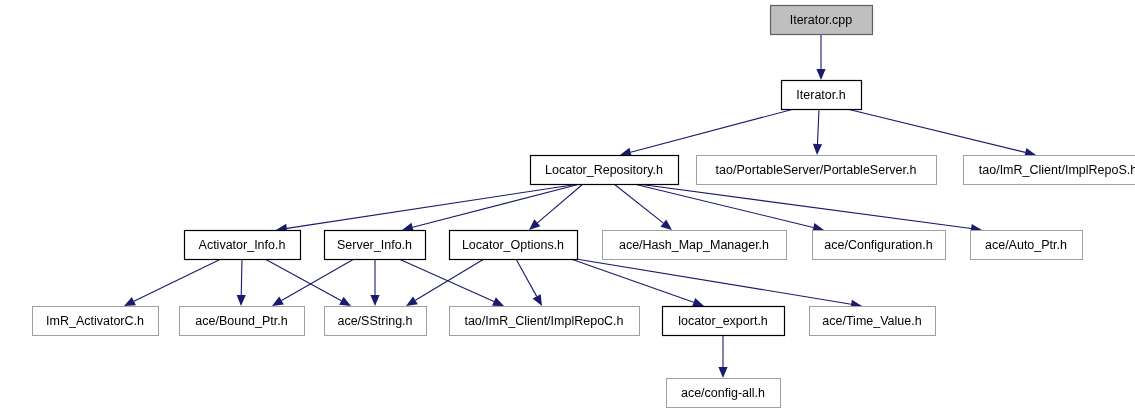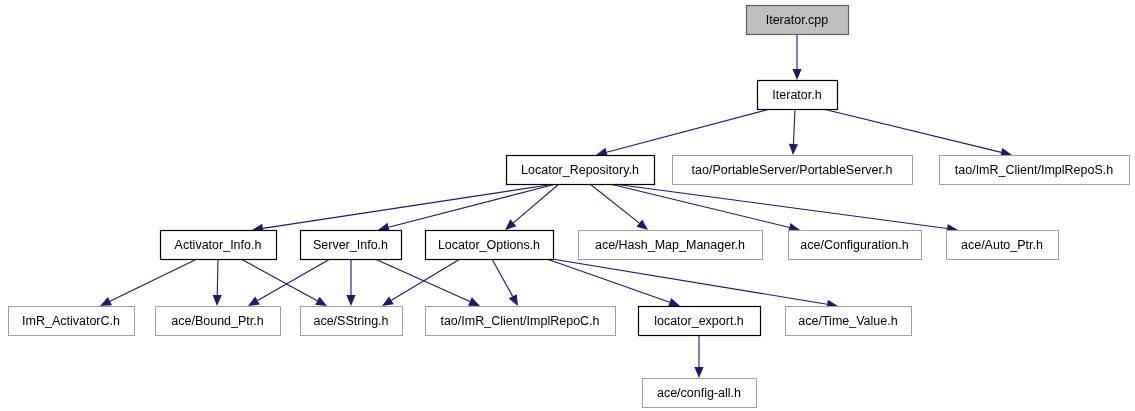--- a/index.html
+++ b/index.html
@@ -10,20 +10,21 @@
   body {
     width: 1135px;
     height: 411px;
     font-family: "Liberation Sans", sans-serif;
     overflow: hidden;
   }
   #graph-root {
     position: relative;
     width: 1043px;
     height: 411px;
+    margin-left: 24px;
   }
   svg#dep-graph {
     display: block;
     width: 1135px;
     height: 411px;
   }
   .node-box {
     fill: #ffffff;
     stroke: #a0a0a0;
     stroke-width: 1;

